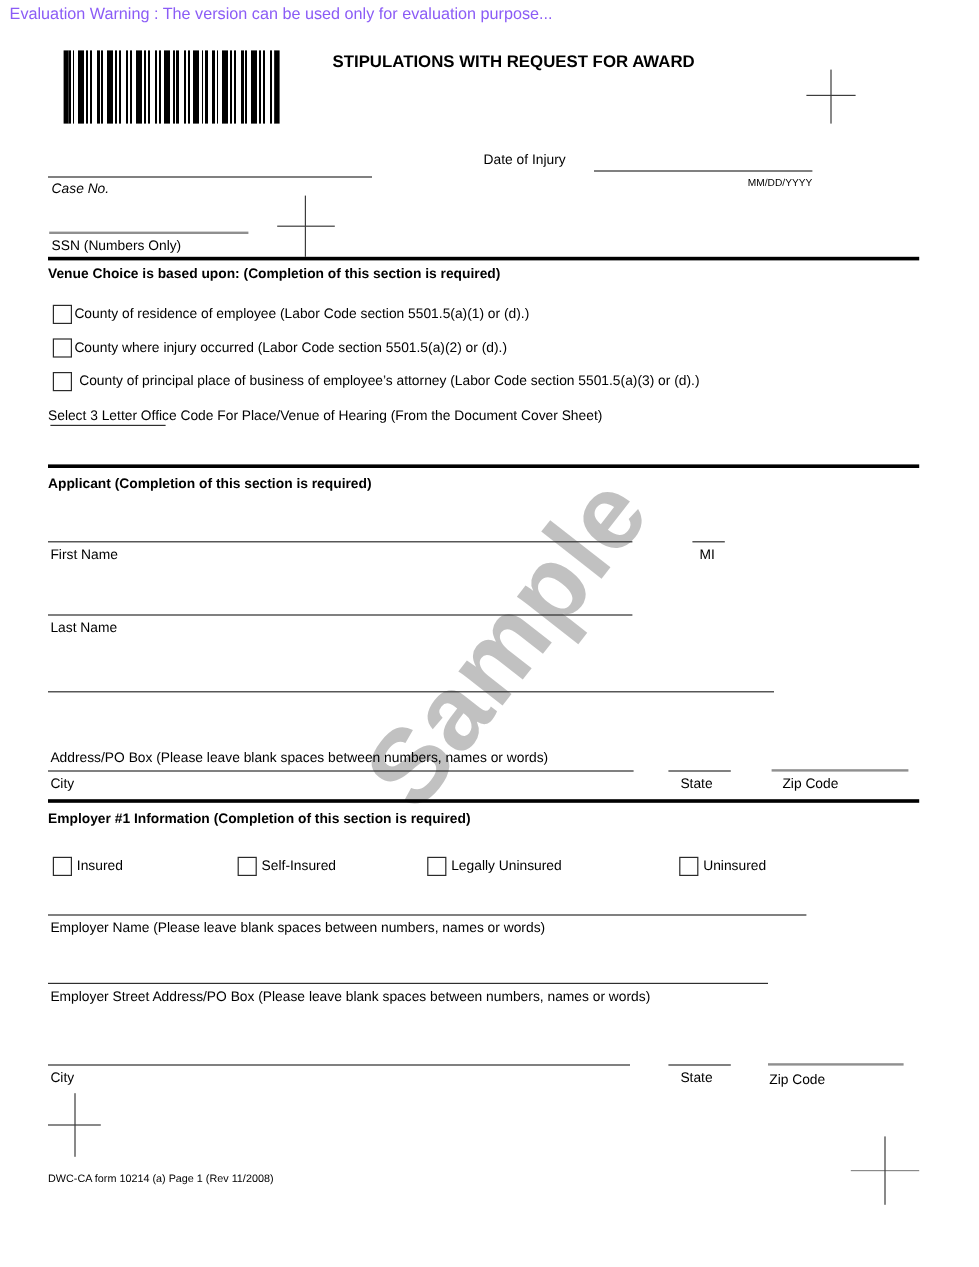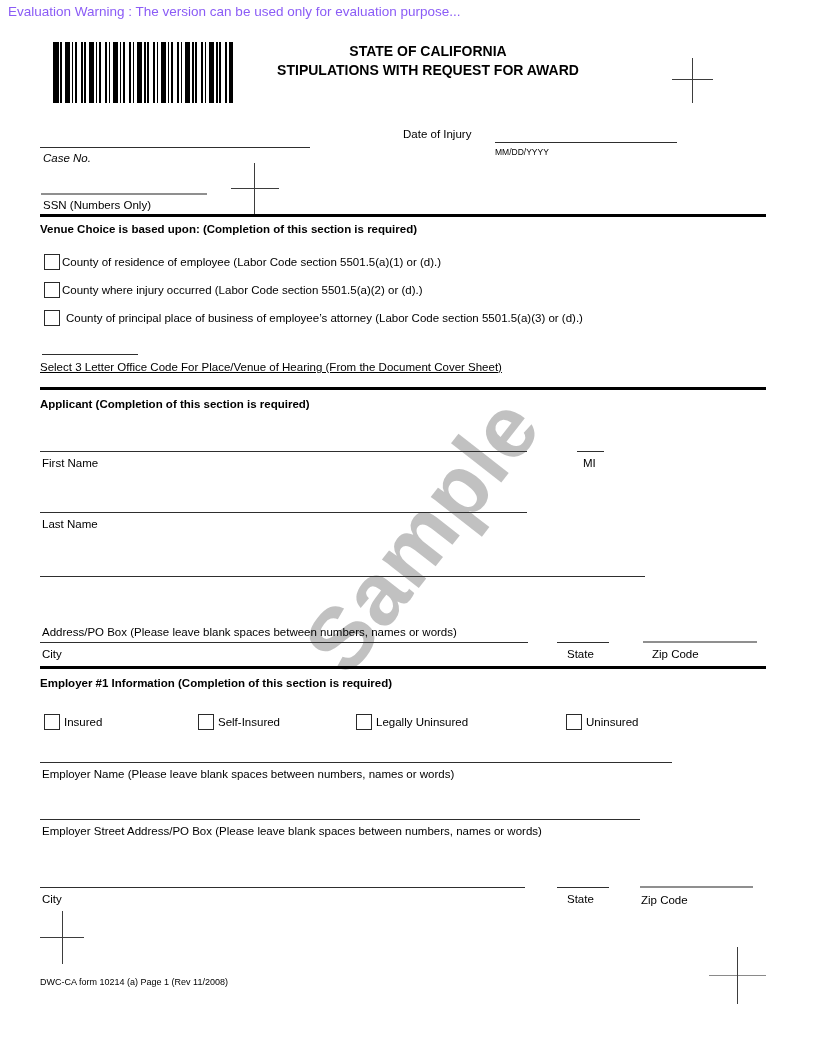--- a/index.html
+++ b/index.html
@@ -47,30 +47,29 @@
 
 <div class="abs watermark">
   <span>Sample</span>
 </div>
 
 <div class="abs warning z" style="left:8px; top:4px;">Evaluation Warning : The version can be used only for evaluation purpose...</div>
 
 <div class="abs barcode z" style="left:53px; top:42px;"></div>
 
 <div class="abs titleblock z">
-  <span>STATE OF CALIFORNIA</span>
   <span>STIPULATIONS WITH REQUEST FOR AWARD</span>
 </div>
 
 <div class="abs crossline z" style="left:672px; top:79px; width:41px; height:1px;"></div>
 <div class="abs crossline z" style="left:692px; top:58px; width:1px; height:45px;"></div>
 
 <div class="abs lbl z" style="left:403px; top:128px;">Date of Injury</div>
 <div class="abs fline z" style="left:495px; top:142px; width:182px;"></div>
-<div class="abs sm z" style="left:495px; top:147px; width:182px; text-align:left;">MM/DD/YYYY</div>
+<div class="abs sm z" style="left:495px; top:147px; width:182px; text-align:right;">MM/DD/YYYY</div>
 
 <div class="abs fline z" style="left:40px; top:147px; width:270px;"></div>
 <div class="abs lbl z" style="left:43px; top:152px;font-style:italic;">Case No.</div>
 
 <div class="abs crossline z" style="left:231px; top:188px; width:48px; height:1px;"></div>
 <div class="abs crossline z" style="left:254px; top:163px; width:1px; height:51px;"></div>
 
 <div class="abs fline gray z" style="left:41px; top:193px; width:166px;"></div>
 <div class="abs lbl z" style="left:43px; top:199px;">SSN (Numbers Only)</div>
 
@@ -87,21 +86,21 @@
     <span class="cb"></span>
   </div>
 <div class="abs lbl z" style="left:62px; top:284px;">County where injury occurred (Labor Code section 5501.5(a)(2) or (d).)</div>
 
 <div class="abs z" style="left:44px; top:310px;">
     <span class="cb"></span>
   </div>
 <div class="abs lbl z" style="left:66px; top:312px;">County of principal place of business of employee’s attorney (Labor Code section 5501.5(a)(3) or (d).)</div>
 
 <div class="abs fline z" style="left:42px; top:354px; width:96px;"></div>
-<div class="abs lbl z" style="left:40px; top:361px;text-decoration:underline;">Select 3 Letter Office Code For Place/Venue of Hearing (From the Document Cover Sheet)</div>
+<div class="abs lbl z" style="left:40px; top:341px;">Select 3 Letter Office Code For Place/Venue of Hearing (From the Document Cover Sheet)</div>
 
 <div class="abs thick z" style="left:40px; top:387px; width:726px;"></div>
 
 <div class="abs hdr z" style="left:40px; top:398px;text-align:center;">Applicant (Completion of this section is required)</div>
 
 <div class="abs fline z" style="left:40px; top:451px; width:487px;"></div>
 <div class="abs lbl z" style="left:42px; top:457px;">First Name</div>
 <div class="abs fline z" style="left:577px; top:451px; width:27px;"></div>
 <div class="abs lbl z" style="left:583px; top:457px;">MI</div>
 

